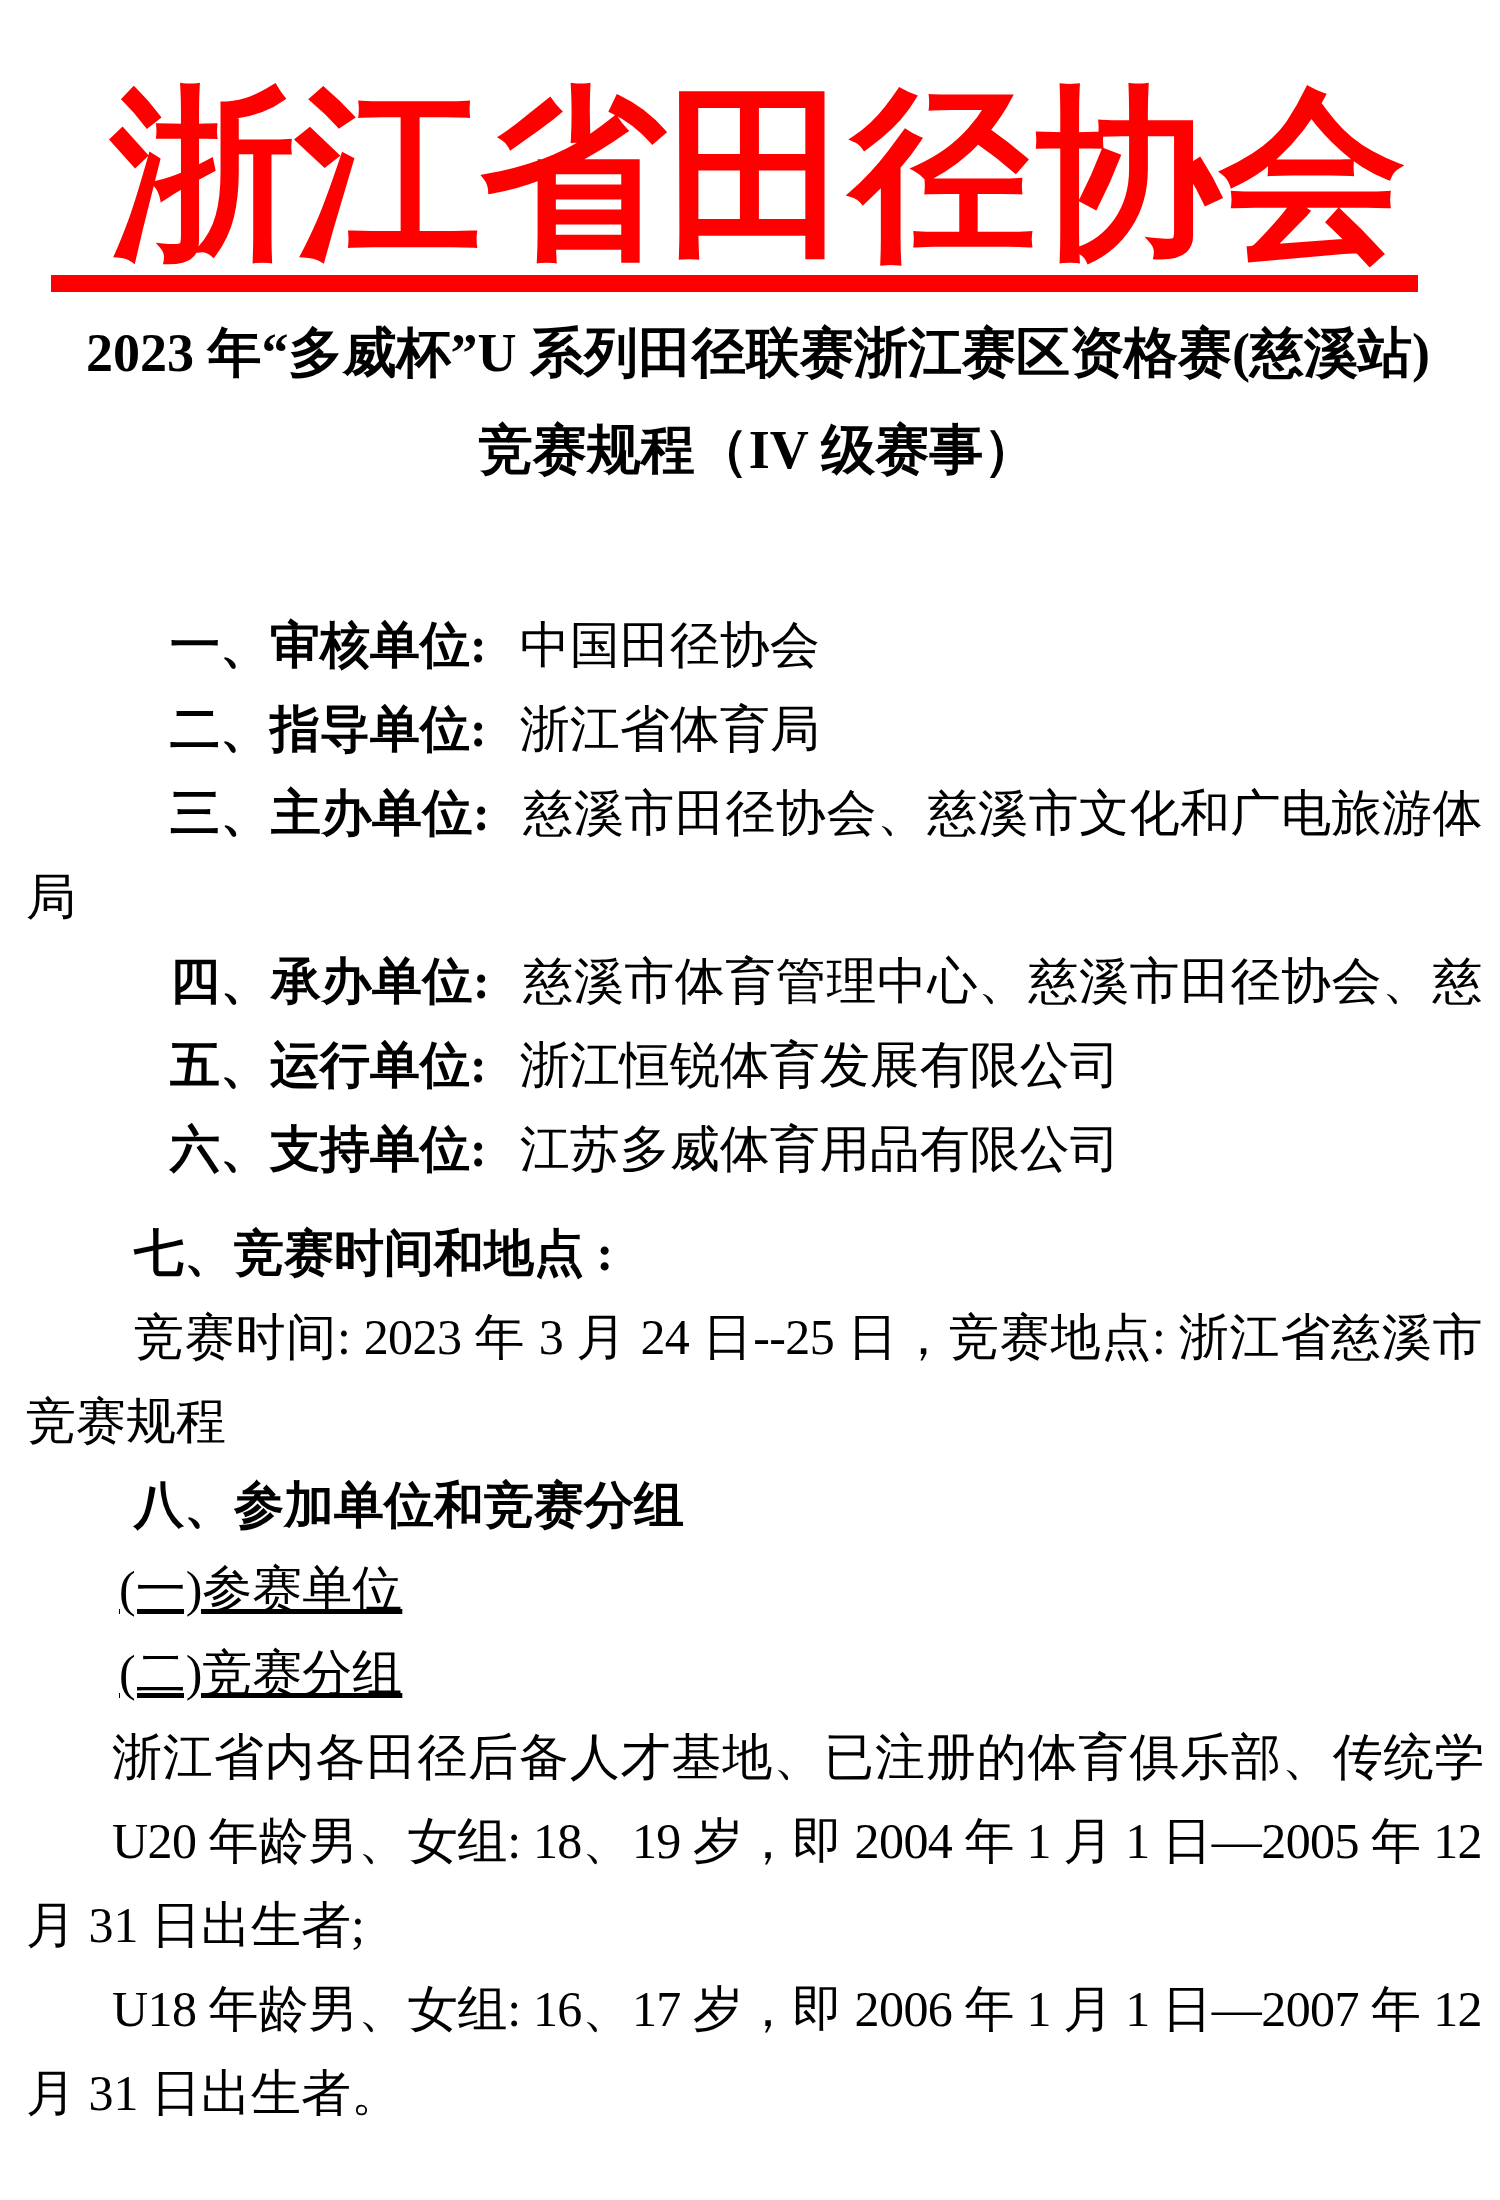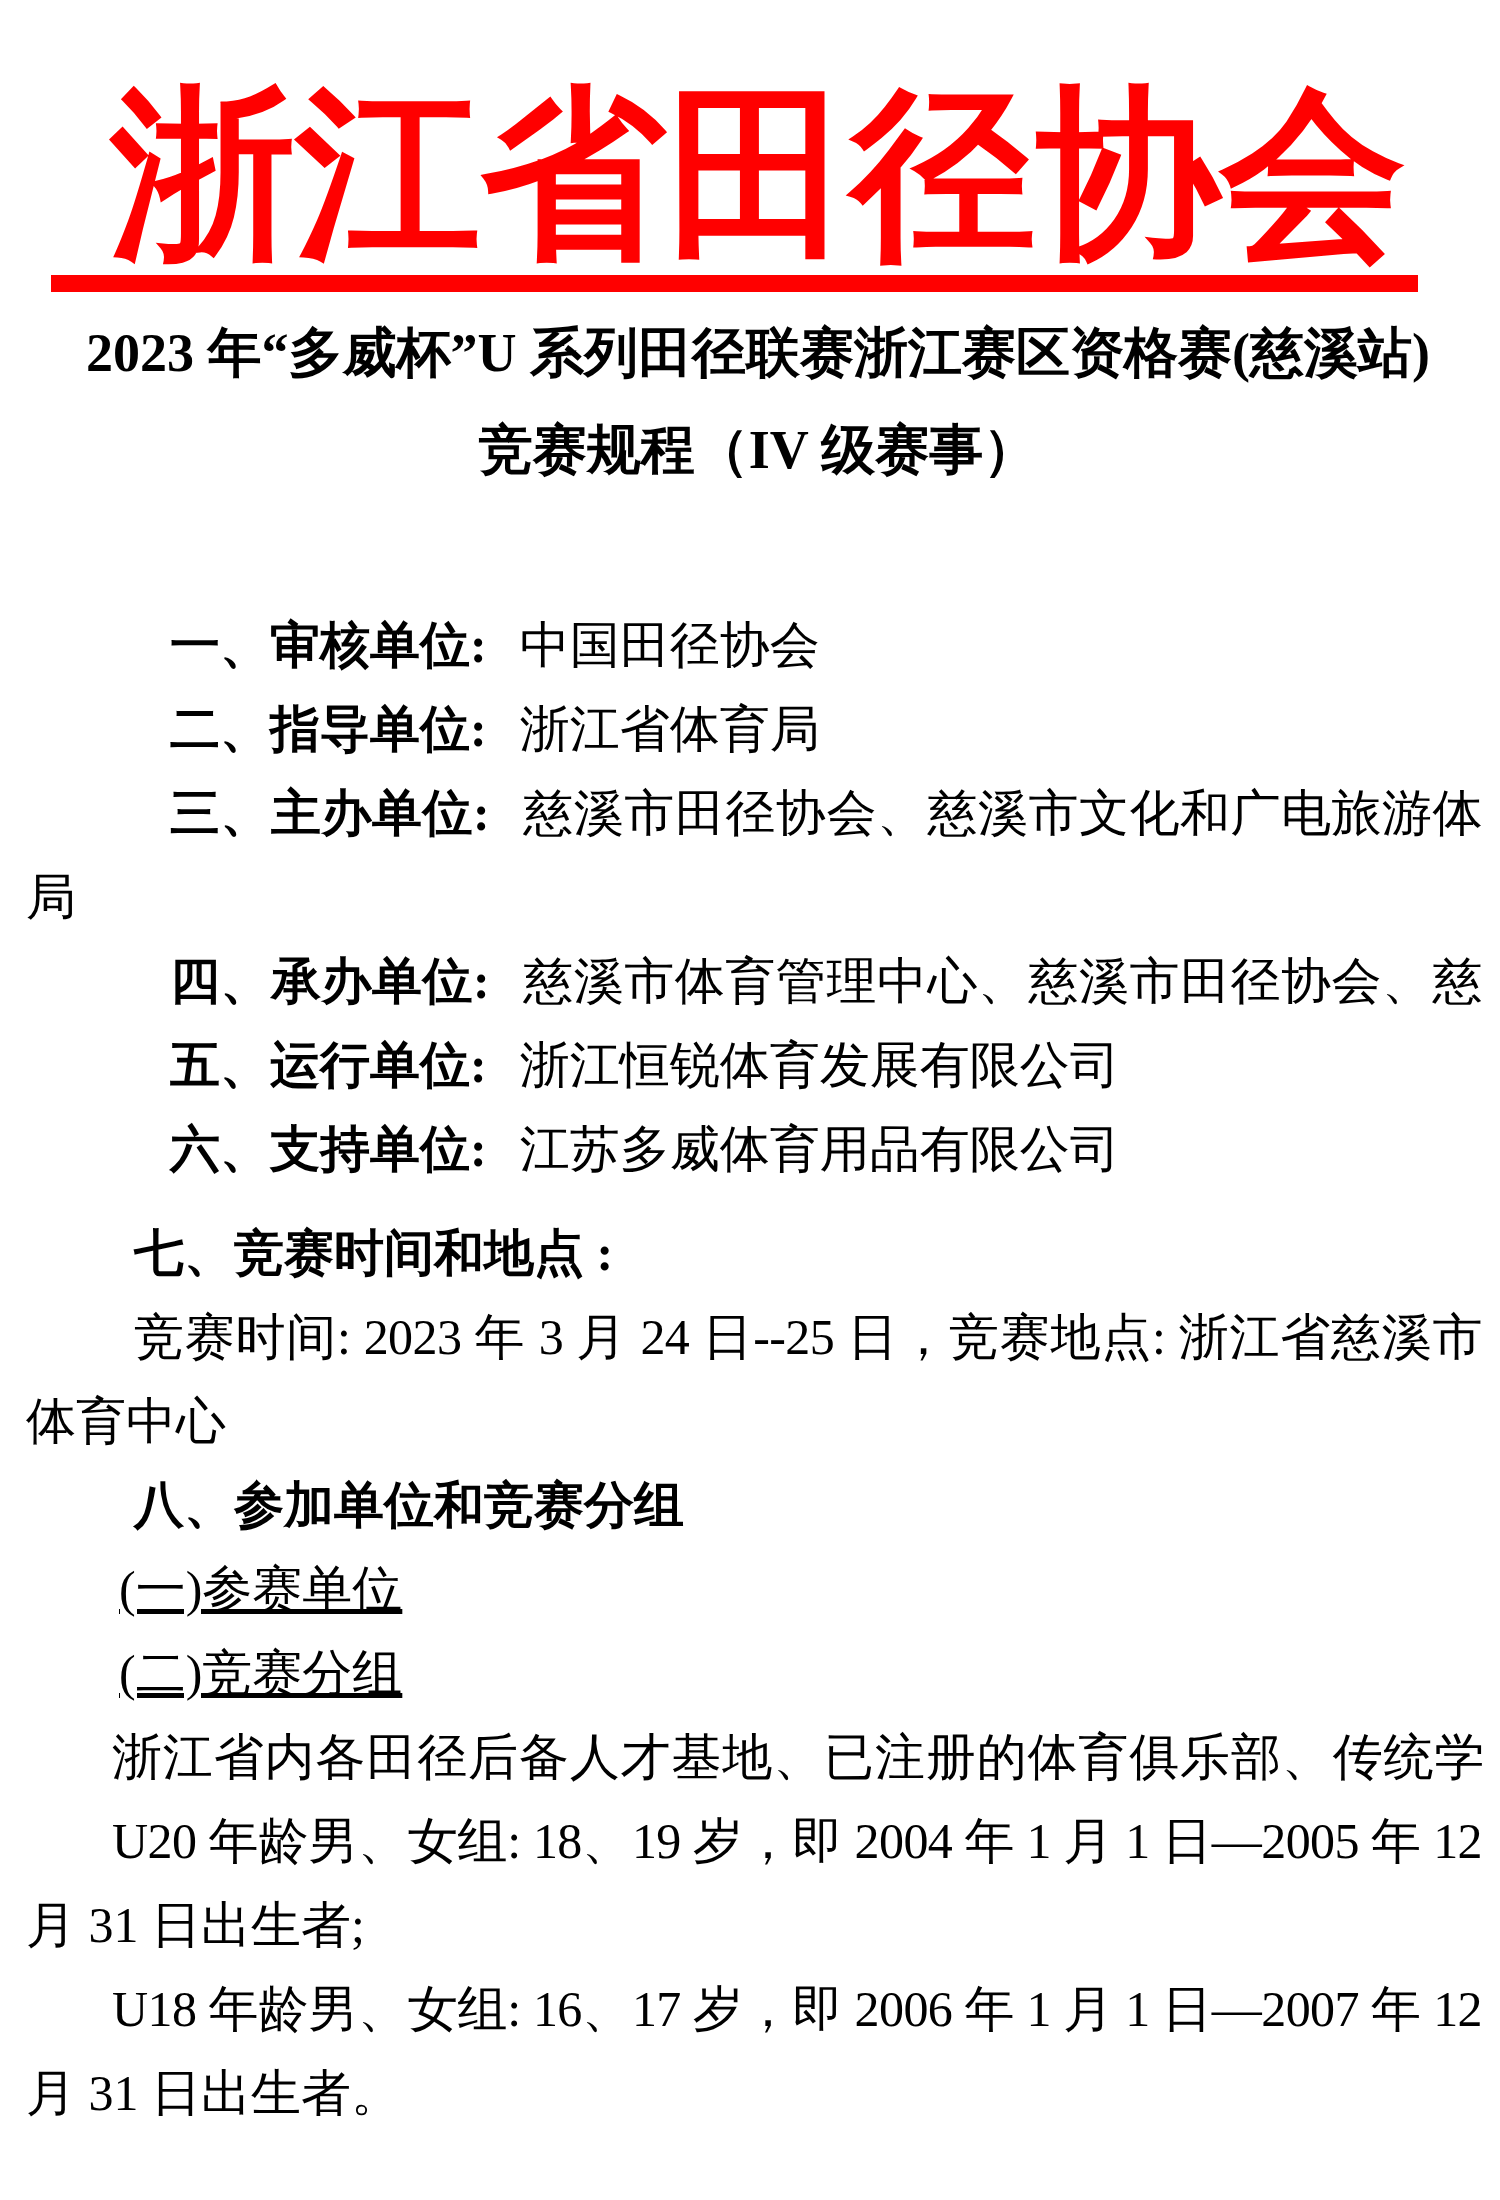--- a/index.html
+++ b/index.html
@@ -113,21 +113,21 @@
 
 
     <div class="line i1"><span class="lbl">五、运行单位:</span><span class="val">浙江恒锐体育发展有限公司</span></div>
 
     <div class="line i1"><span class="lbl">六、支持单位:</span><span class="val">江苏多威体育用品有限公司</span></div>
 
     <div class="line i1 heading gap">七、竞赛时间和地点 :</div>
 
     <div class="line i1 fill">竞赛时间: 2023 年 3 月 24 日--25 日，竞赛地点: 浙江省慈溪市</div>
 
-    <div class="line">体育中心</div>
+    <div class="line">竞赛规程</div>
 
     <div class="line i1 heading">八、参加单位和竞赛分组</div>
 
     <div class="line i2">(一)参赛单位</div>
 
     <div class="line i2">(二)竞赛分组</div>
 
     <div class="line i3 fill tight">浙江省内各田径后备人才基地、已注册的体育俱乐部、传统学校。</div>
 
     <div class="line i3 fill">U20 年龄男、女组: 18、19 岁，即 2004 年 1 月 1 日—2005 年 12</div>

